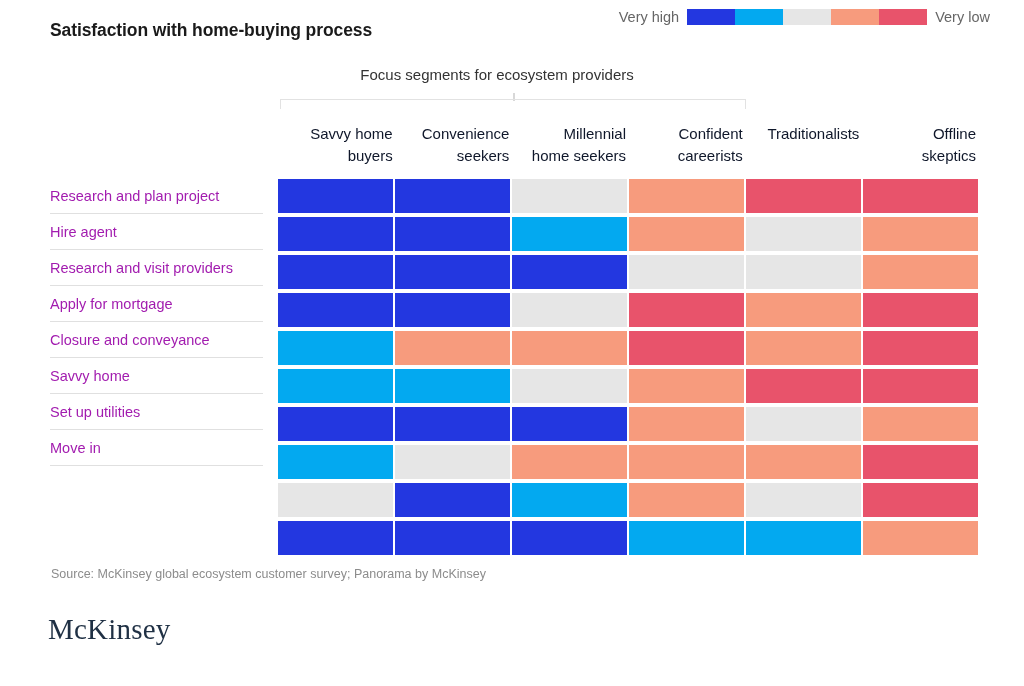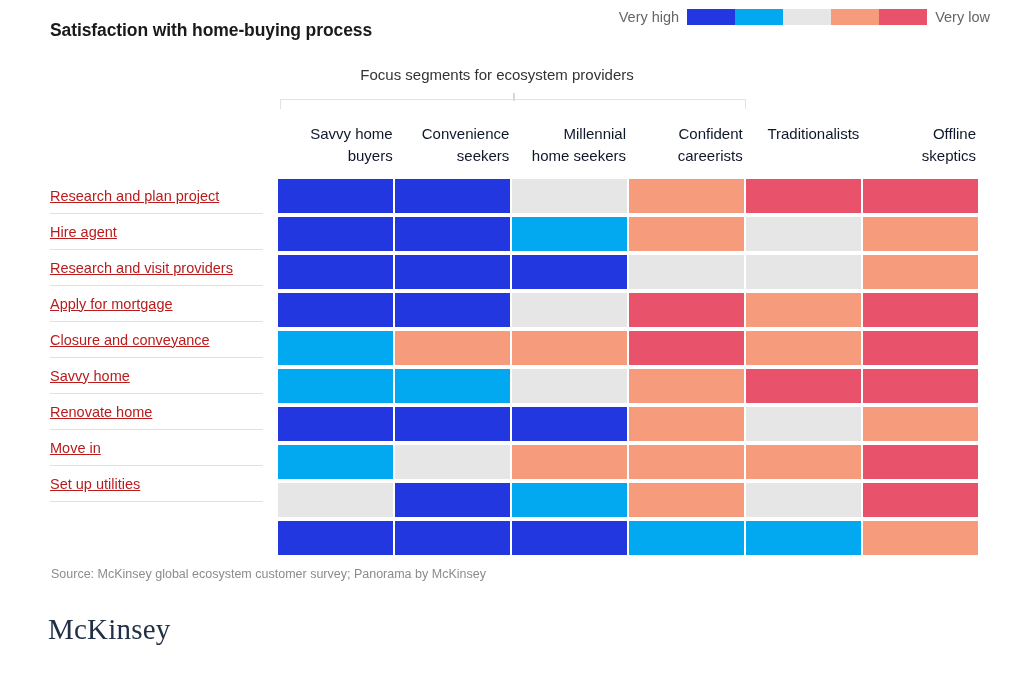--- a/index.html
+++ b/index.html
@@ -108,24 +108,23 @@
     position: absolute;
     left: 50px;
     top: 178px;
     width: 213px;
   }
   .row-label {
     height: 36px;
     display: flex;
     align-items: center;
     font-size: 14.5px;
-    color: #b91c1c;
+    color: #a21caf;
     border-bottom: 1px solid #e0e0e0;
     white-space: nowrap;
-    text-decoration: underline;
   }
   .row-label:first-child { border-top: 1px solid transparent; }
 
   
   #heatmap-grid {
     position: absolute;
     left: 278px;
     top: 179px;
     width: 700px;
   }
@@ -217,23 +216,22 @@
     </div>
   </div>
 
 <div id="row-labels">
     <div class="row-label">Research and plan project</div>
     <div class="row-label">Hire agent</div>
     <div class="row-label">Research and visit providers</div>
     <div class="row-label">Apply for mortgage</div>
     <div class="row-label">Closure and conveyance</div>
     <div class="row-label">Savvy home</div>
-    <div class="row-label">Renovate home</div>
+    <div class="row-label">Set up utilities</div>
     <div class="row-label">Move in</div>
-    <div class="row-label">Set up utilities</div>
   </div>
 
 <div id="heatmap-grid">
     <div class="heat-row">
       <div class="heat-cell" title="very high" style="background: rgb(35, 55, 224);"></div>
       <div class="heat-cell" title="very high" style="background: rgb(35, 55, 224);"></div>
       <div class="heat-cell" title="medium" style="background: rgb(230, 230, 230);"></div>
       <div class="heat-cell" title="low" style="background: rgb(247, 155, 125);"></div>
       <div class="heat-cell" title="very low" style="background: rgb(232, 83, 107);"></div>
       <div class="heat-cell" title="very low" style="background: rgb(232, 83, 107);"></div>

